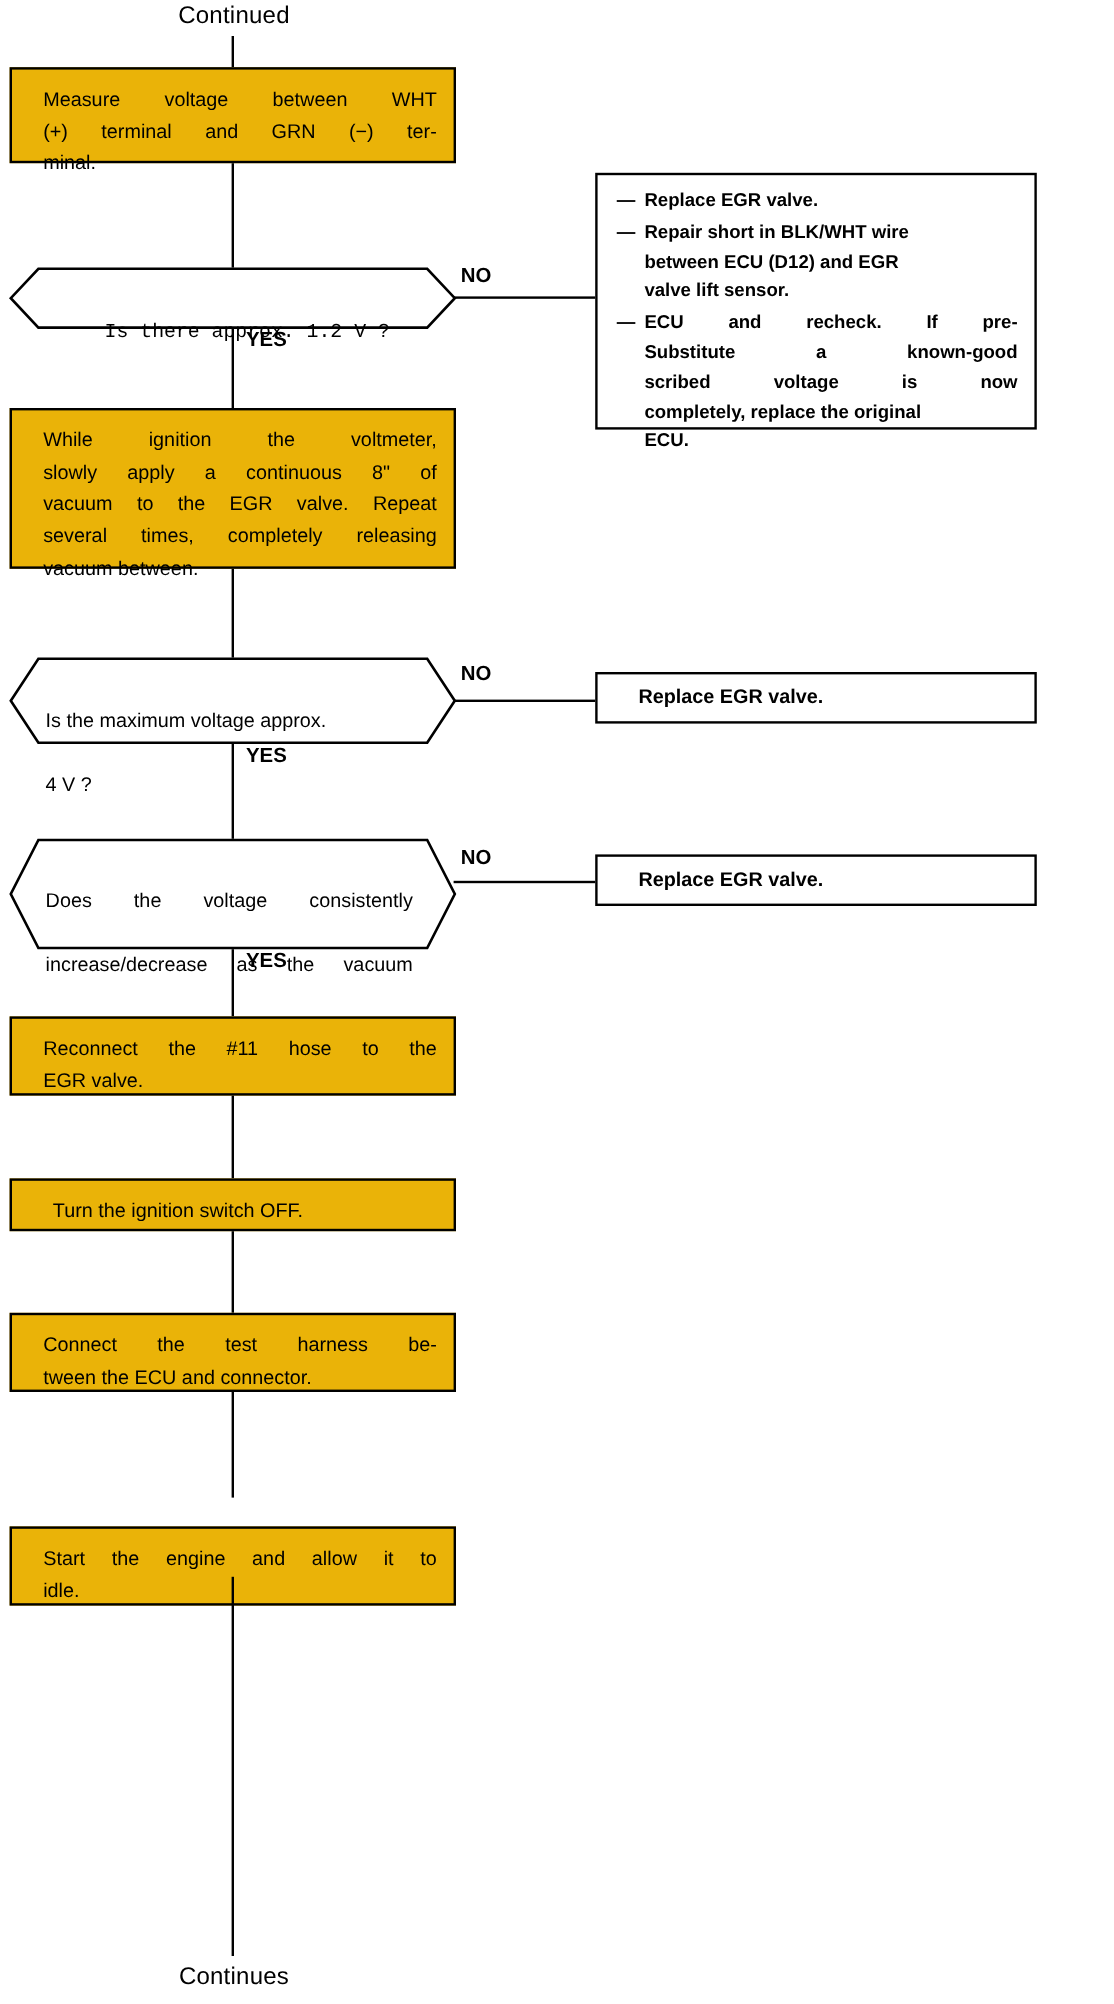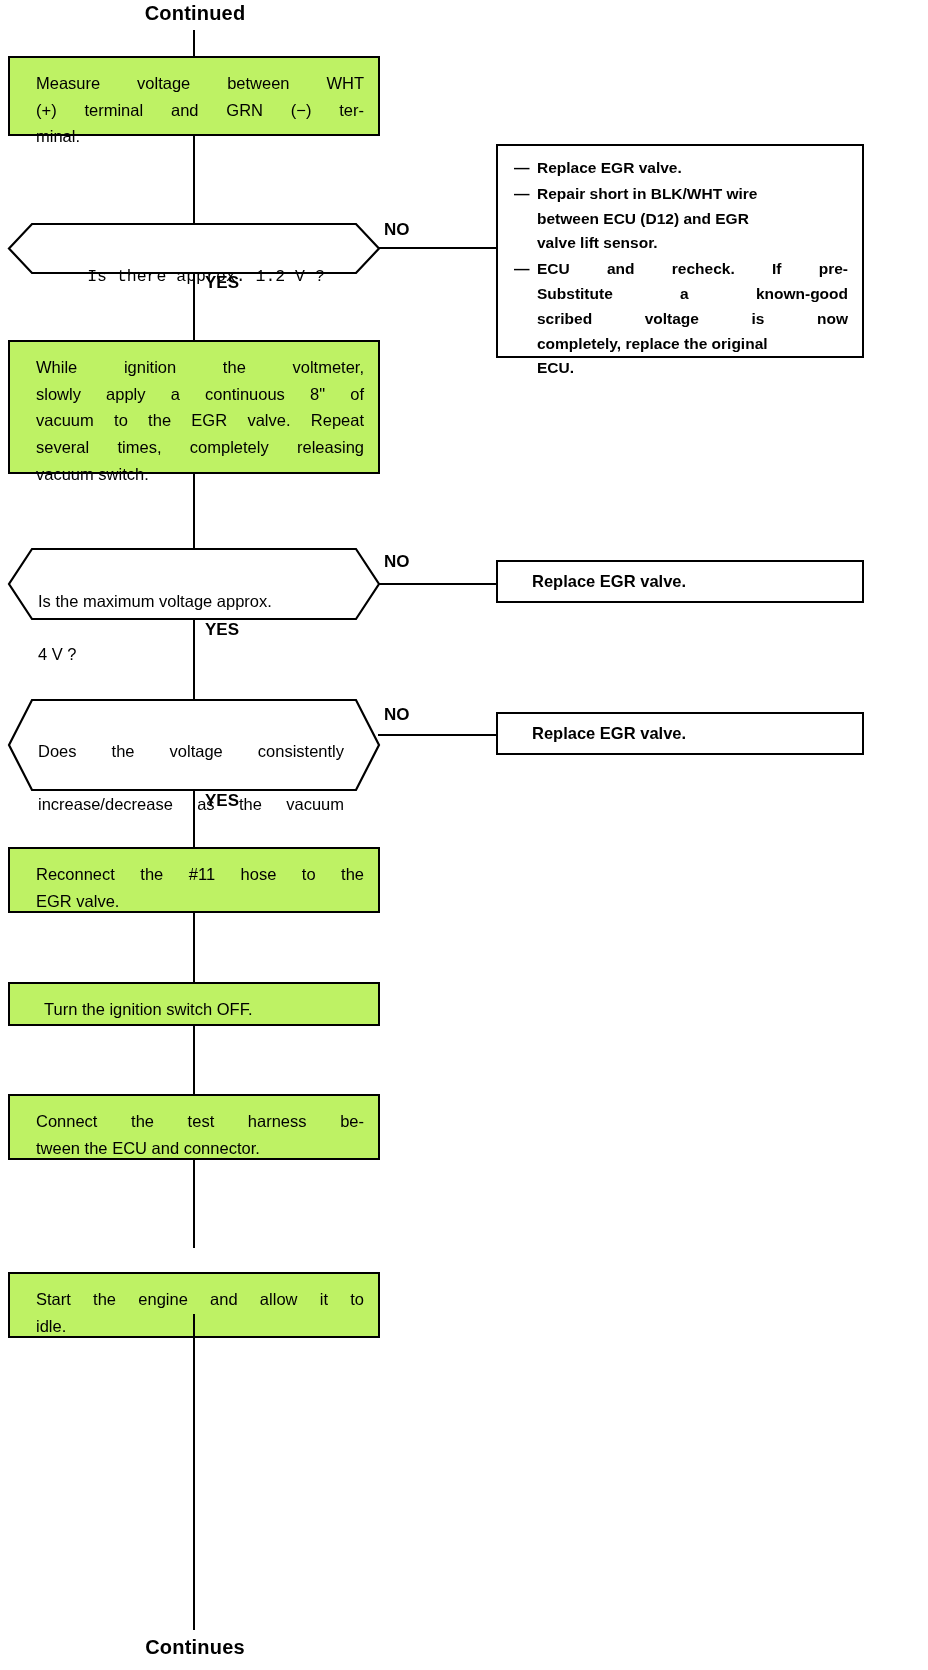--- a/index.html
+++ b/index.html
@@ -18,31 +18,31 @@
     height: 1670px;
     background: #ffffff;
     overflow: hidden;
   }
 
   
   .abs { position: absolute; box-sizing: border-box; }
 
   
   .terminator {
-    font-weight: bold;
+    font-weight: normal;
     font-size: 20px;
     letter-spacing: 0.2px;
     white-space: nowrap;
     text-align: center;
   }
 
   
   .proc-box {
     border: 2px solid #000000;
-    background: #bef264;
+    background: #eab308;
     padding: 12px 14px 10px 26px;
     font-size: 16.5px;
     line-height: 1.62;
     text-align: justify;
     text-justify: inter-word;
     font-weight: 500;
   }
   .proc-box .line { display: block; }
   .proc-box .line.j {
     text-align: justify;
@@ -187,21 +187,21 @@
         <span class="line last">ECU.</span>
       </span>
     </div>
   </div>
 
   <div class="abs proc-box" style="left:8px; top:340px; width:372px; height:134px;">
     <span class="line j">While ignition the voltmeter,</span>
     <span class="line j">slowly apply a continuous 8" of</span>
     <span class="line j">vacuum to the EGR valve. Repeat</span>
     <span class="line j">several times, completely releasing</span>
-    <span class="line last">vacuum switch.</span>
+    <span class="line last">vacuum between.</span>
   </div>
 
   <div class="vline" style="left:193px; top:474px; height:74px;"></div>
 
   <div class="decision" style="left:8px; top:548px; width:372px; height:72px;">
     <svg width="372" height="72" viewBox="0 0 372 72">
       <polygon points="24,1 348,1 371,36 348,71 24,71 1,36" fill="#ffffff" stroke="#000000" stroke-width="2.2"></polygon>
     </svg>
     <div class="dtext" style="left:30px; top:13px; width:300px;">
       <span class="line last">Is the maximum voltage approx.</span>

